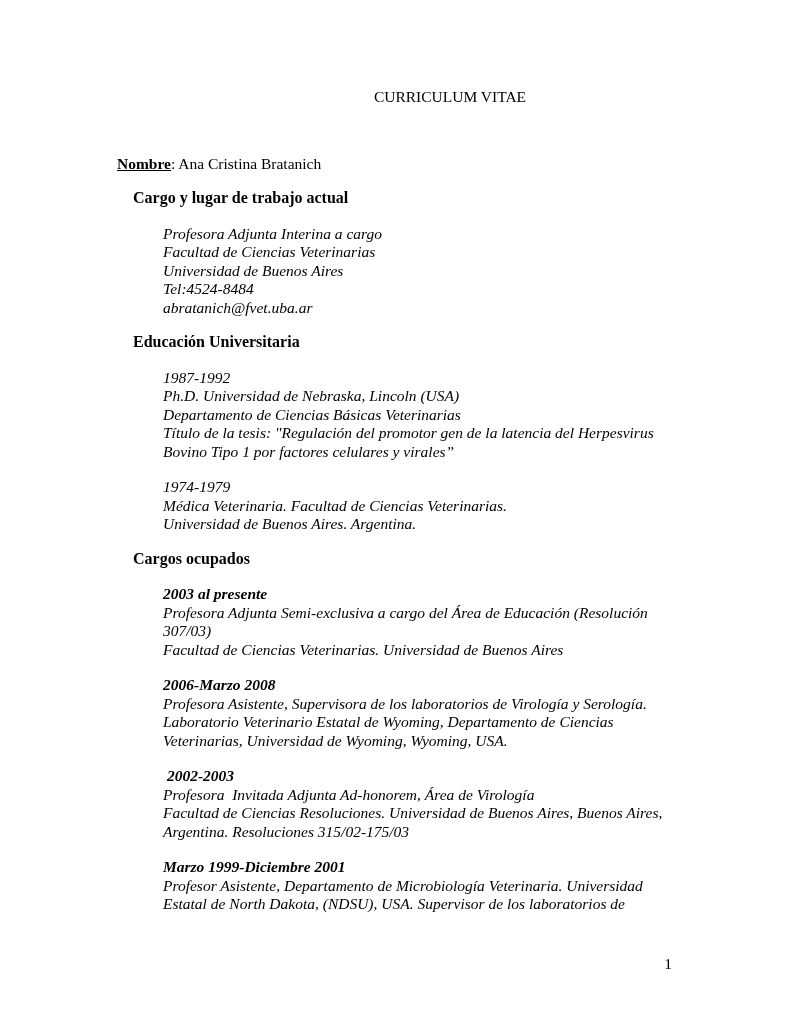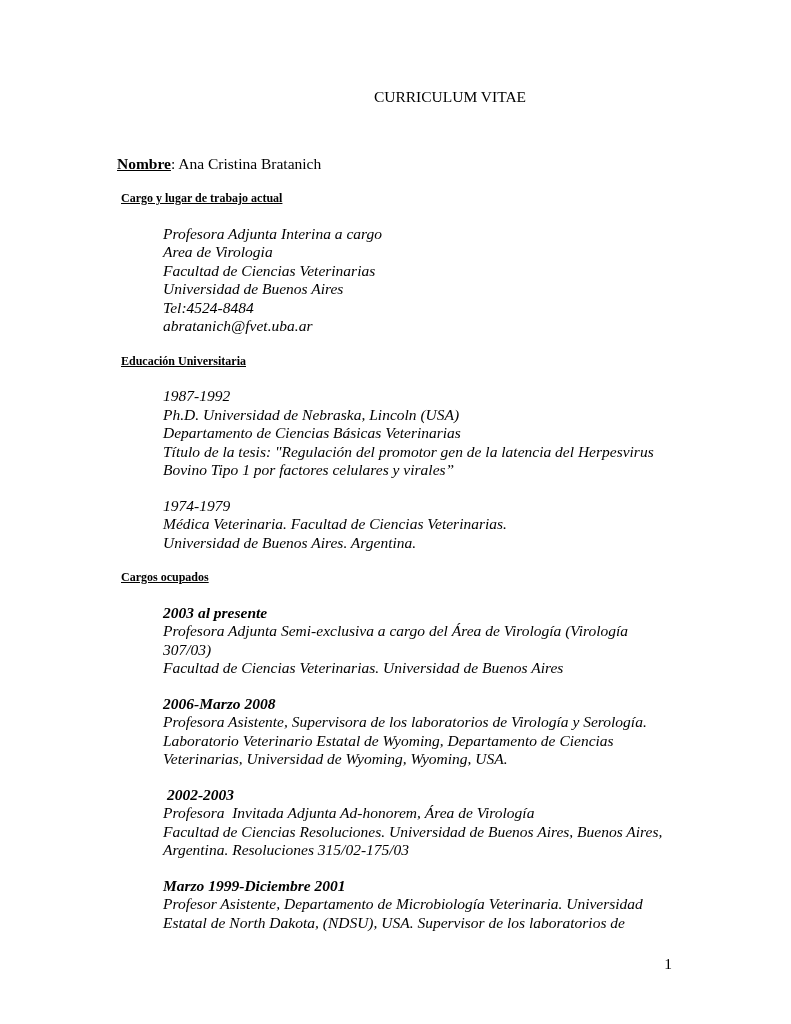--- a/index.html
+++ b/index.html
@@ -20,24 +20,23 @@
     font-size:15.5px;
     font-weight:400;
     text-align:center;
     padding-left:66px;
     white-space:pre-wrap;
   }
   .name-line { margin:0; white-space:pre-wrap; }
   .bold { font-weight:bold; }
   .underline { text-decoration:underline; }
   .heading {
-    margin:16px 0 0 4px;
-    font-size:12px;
+    margin:16px 0 0 16px;
+    font-size:16px;
     font-weight:bold;
-    text-decoration:underline;
     white-space:pre-wrap;
   }
   .block { margin:17px 0 0 46px;font-style:italic; }
   .line { white-space:pre-wrap; }
   .entry-header { font-weight:bold; white-space:pre-wrap; }
   .page-number {
     position:absolute;
     top:955px; right:119px;
     font-size:15.5px;
   }
@@ -48,21 +47,20 @@
 <div class="page">
   <div class="content">
 
     <div class="title">CURRICULUM VITAE</div>
 
     <p class="name-line"><span class="bold underline">Nombre</span><span>: Ana Cristina Bratanich</span></p>
 
     <div class="heading">Cargo y lugar de trabajo actual</div>
     <div class="block">
         <div class="line">Profesora Adjunta Interina a cargo</div>
-        <div class="line">Area de Virologia</div>
         <div class="line">Facultad de Ciencias Veterinarias</div>
         <div class="line">Universidad de Buenos Aires</div>
         <div class="line">Tel:4524-8484</div>
         <div class="line">abratanich@fvet.uba.ar</div>
       </div>
 
     <div class="heading">Educación Universitaria</div>
     <div class="block">
         <div class="line">1987-1992</div>
         <div class="line">Ph.D. Universidad de Nebraska, Lincoln (USA)</div>
@@ -74,21 +72,21 @@
         <div class="line">1974-1979</div>
         <div class="line">Médica Veterinaria. Facultad de Ciencias Veterinarias.</div>
         <div class="line">Universidad de Buenos Aires. Argentina.</div>
       </div>
 
     <div class="heading">Cargos ocupados</div>
 
     <div class="block">
       <div class="entry-header">2003 al presente</div>
       <div>
-          <div class="line">Profesora Adjunta Semi-exclusiva a cargo del Área de Virología (Virología</div>
+          <div class="line">Profesora Adjunta Semi-exclusiva a cargo del Área de Educación (Resolución</div>
           <div class="line">307/03)</div>
           <div class="line">Facultad de Ciencias Veterinarias. Universidad de Buenos Aires</div>
         </div>
     </div>
 
     <div class="block">
       <div class="entry-header">2006-Marzo 2008</div>
       <div>
           <div class="line">Profesora Asistente, Supervisora de los laboratorios de Virología y Serología.</div>
           <div class="line">Laboratorio Veterinario Estatal de Wyoming, Departamento de Ciencias</div>

